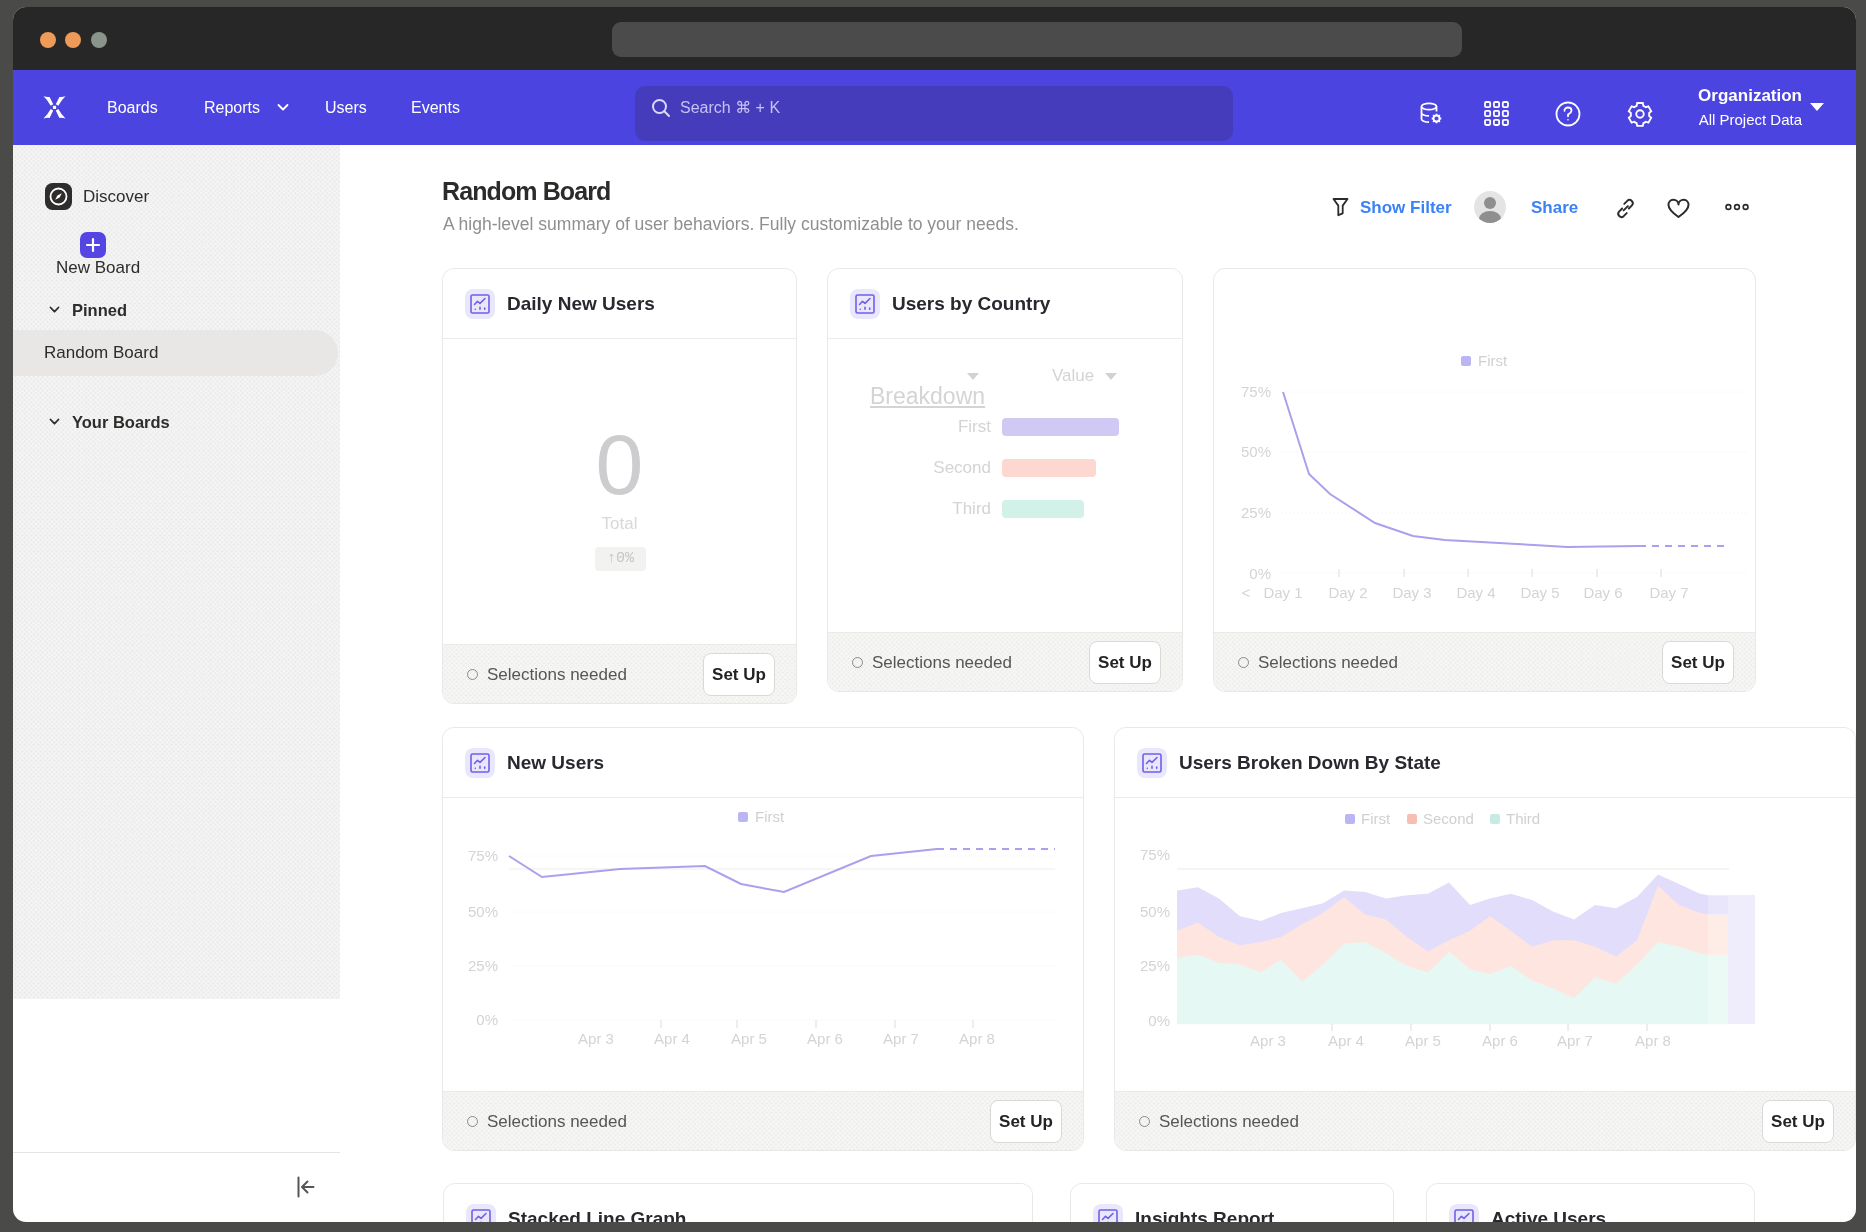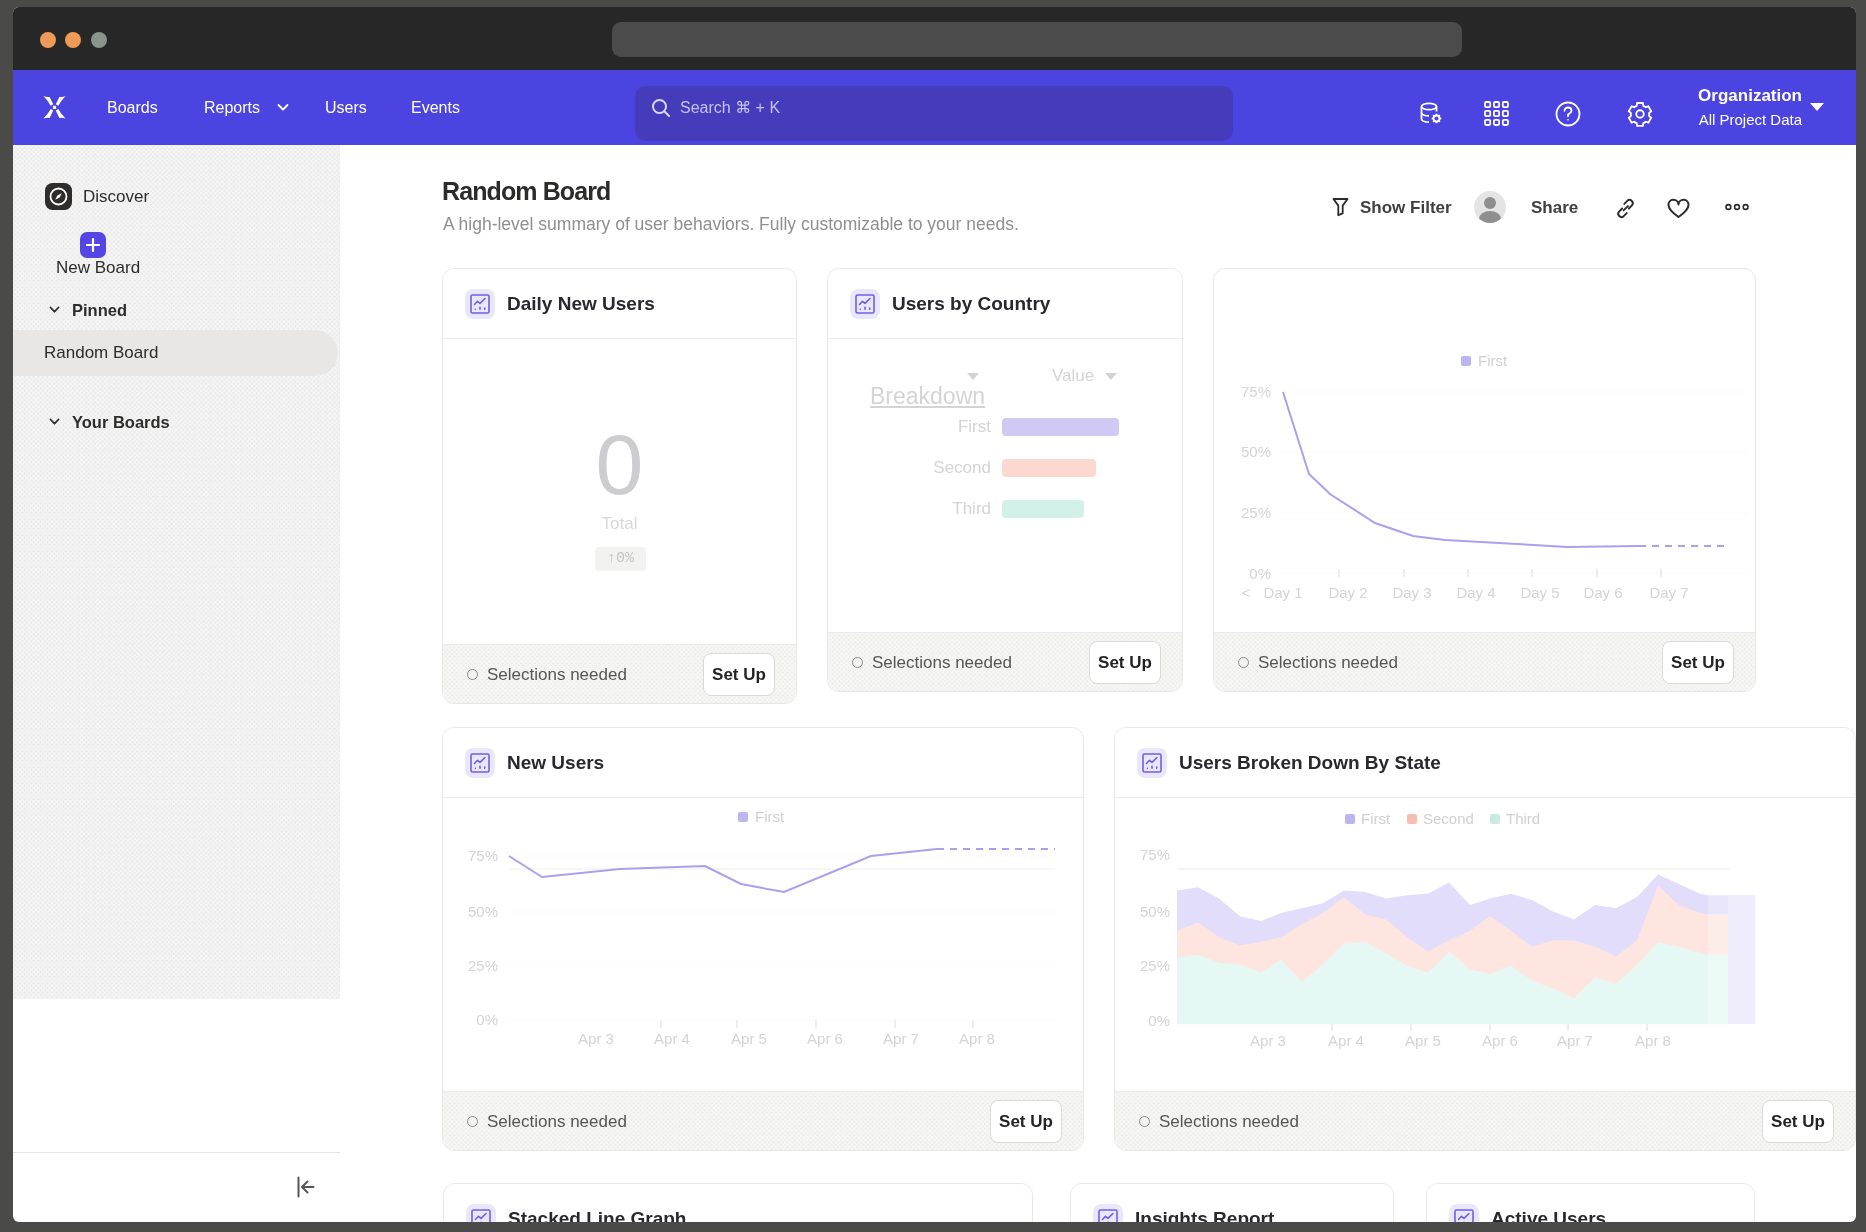--- a/index.html
+++ b/index.html
@@ -1,19 +1,19 @@
 <!DOCTYPE html>
 <html><head>
 <meta charset="utf-8">
 <style>
   * { margin:0; padding:0; box-sizing:border-box; }
   html,body { width:1866px; height:1232px; overflow:hidden; }
   body { background:#4a4a48; font-family:"Liberation Sans", sans-serif; position:relative; }
   .window { position:absolute; left:13px; top:7px; width:1843px; height:1215px;
-    background:#fff; border-radius:6px; overflow:hidden; }
+    background:#fff; border-radius:13px; overflow:hidden; }
   
   .titlebar { position:absolute; left:0; top:0; width:100%; height:63px; background:#272727; }
   .light { position:absolute; top:25px; width:16px; height:16px; border-radius:50%; }
   .urlbar { position:absolute; left:599px; top:15px; width:850px; height:35px; border-radius:9px; background:#4b4b4b; }
   
   .nav { position:absolute; left:0; top:63px; width:100%; height:75px; background:#4c44e0; }
   .nav-item { position:absolute; top:0; height:75px; line-height:75px; color:#fff; font-size:16px; font-weight:500; }
   .search { position:absolute; left:622px; top:16px; width:598px; height:55px; border-radius:10px; background:#453cbb; }
   .search-txt { position:absolute; left:45px; top:0; height:43px; line-height:43px; color:#c7c2f3; font-size:16px; }
   .nav-ic { position:absolute; top:24px; }
@@ -29,21 +29,21 @@
     background-size:4.6px 4.6px; background-position:0 0, 2.3px 2.3px; }
   .side-row { position:absolute; left:32px; display:flex; align-items:center; }
   .side-label { font-size:17px; color:#2d2d2b; font-weight:500; margin-left:11px; }
   .sec-head { position:absolute; left:59px; font-size:16.5px; font-weight:600; color:#2d2d2b; }
   .chev { position:absolute; left:35px; width:13px; height:13px; }
   .pill { position:absolute; left:0; top:185px; width:325px; height:46px; background:#e8e7e6; border-radius:0 23px 23px 0; }
   .pill-label { position:absolute; left:31px; top:0; height:46px; line-height:46px; font-size:17px; color:#2d2d2b; }
   .side-sep { position:absolute; left:0; top:1007px; width:327px; height:1px; background:#e6e4e2; }
   .board-title { position:absolute; left:429px; top:170px; font-size:25px; font-weight:700; color:#2c2b29; letter-spacing:-0.9px; }
   .board-sub { position:absolute; left:430px; top:207px; font-size:17.5px; color:#8f8f8f; }
-  .ctrl { position:absolute; color:#404040; font-size:17px; font-weight:600; }
+  .ctrl { position:absolute; color:#3b82f6; font-size:17px; font-weight:600; }
   
   .card { position:absolute; background:#fff; border:1px solid #e9e8e6; border-radius:12px; }
   .card-head { position:absolute; left:0; top:0; right:0; height:70px; border-bottom:1px solid #edebe9; background:#fff; border-radius:12px 12px 0 0;}
   .card-ic { position:absolute; left:22px; top:20px; width:30px; height:30px; border-radius:8px; background:#eae7fc; }
   .card-ic.teal { background:#e3f6f2; }
   .card-title { position:absolute; left:64px; top:0; height:70px; line-height:70px; font-size:19px; font-weight:700; color:#29282e; }
   .card-foot { position:absolute; left:0; bottom:0; right:0; height:59px; background:#f7f7f6; border-top:1px solid #eceae8; border-radius:0 0 12px 12px;
     background-image:radial-gradient(circle, #ececeb 0.9px, rgba(0,0,0,0) 1.1px), radial-gradient(circle, #ececeb 0.9px, rgba(0,0,0,0) 1.1px);
     background-size:4.6px 4.6px; background-position:0 0, 2.3px 2.3px; }
   .foot-circ { position:absolute; left:24px; top:24px; width:11px; height:11px; border:1.5px solid #8a8a88; border-radius:50%; }

